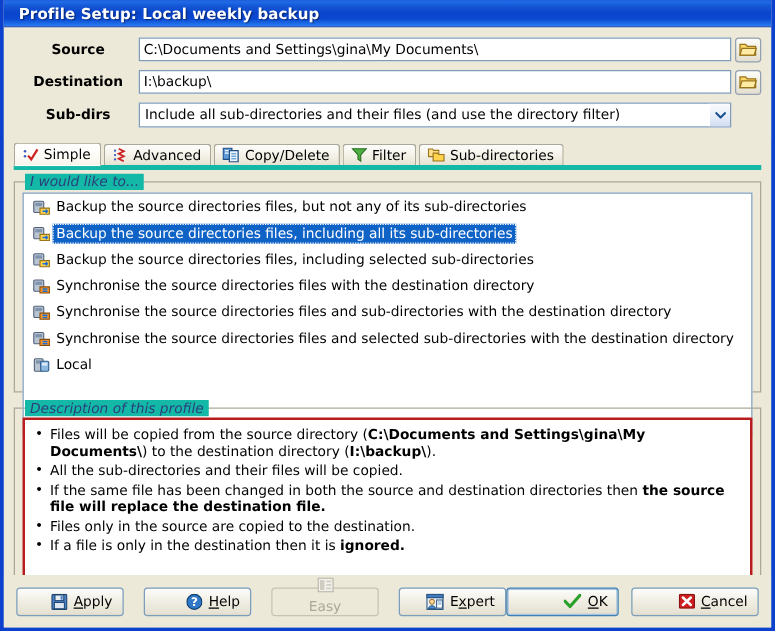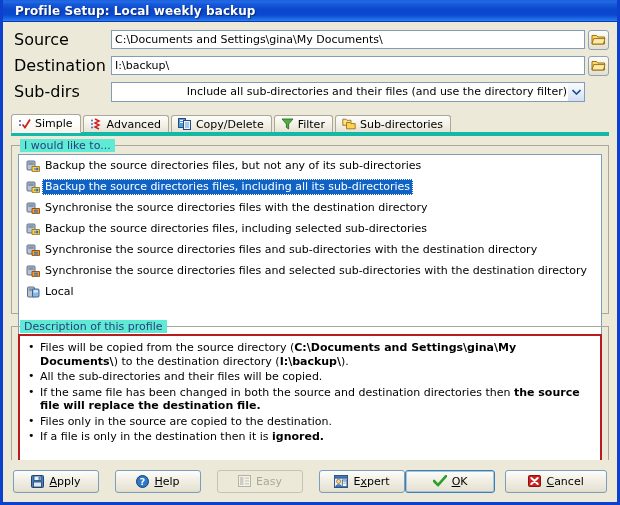--- a/index.html
+++ b/index.html
@@ -58,25 +58,26 @@
     background: #ece9d8;
   }
   .field-row {
     display: flex;
     align-items: center;
     height: 21px;
     margin-bottom: 5px;
   }
   .field-label {
     width: 100px;
-    font-weight: normal;
-    font-size: 16px;
+    font-weight: bold;
+    font-size: 11px;
     color: #000;
     padding-left: 3px;
     box-sizing: border-box;
+    text-align: center;
   }
   .text-input {
     flex: 1;
     height: 19px;
     box-sizing: border-box;
     border: 1px solid #7f9db9;
     background: #ffffff;
     font-family: "DejaVu Sans", "Liberation Sans", sans-serif;
     font-size: 11px;
     color: #000;
@@ -107,21 +108,20 @@
     display: flex;
     align-items: center;
   }
   .select-wrap .sel-text {
     padding-left: 4px;
     font-size: 11px;
     color: #000;
     flex: 1;
     white-space: nowrap;
     overflow: hidden;
-    text-align: right;
   }
   .select-arrow {
     width: 16px;
     height: 18px;
     margin-right: 0px;
     background: linear-gradient(to bottom, #fbfbfc 0%, #e9effa 50%, #d3def2 100%);
     border-left: 1px solid #ffffff;
     display: flex;
     align-items: center;
     justify-content: center;
@@ -170,23 +170,24 @@
     margin: 9px 8px 0 8px;
     border: 1px solid #aca899;
     background: transparent;
     box-sizing: border-box;
   }
   .groupbox > .legend {
     position: absolute;
     top: -7px;
     left: 8px;
     padding: 0 4px;
-    background: #5eead4;
+    background: #14b8a6;
     font-size: 11px;
     color: #2a3f7a;
+    font-style: italic;
   }
 
   
   #optionlist-wrap {
     margin: 8px 6px 6px 6px;
     border: 1px solid #7f9db9;
     background: #ffffff;
     height: 196px;
     overflow: hidden;
     box-sizing: border-box;
@@ -265,42 +266,42 @@
     background: #ece9d8;
   }
   .btn {
     height: 23px;
     min-width: 86px;
     border: 1px solid #7b9ebd;
     border-radius: 3px;
     background: linear-gradient(to bottom, #fdfdfc 0%, #f2f0e6 40%, #e6e2d3 92%, #ded9c8 100%);
     display: flex;
     align-items: center;
-    justify-content: center;
+    justify-content: flex-end;
     gap: 5px;
     font-size: 11px;
     color: #000;
     cursor: pointer;
     box-sizing: border-box;
     padding: 0 8px;
   }
   .btn .btn-label u { text-decoration: underline; }
   .btn.disabled {
     color: #aca899;
     border-color: #c6c3b6;
     background: #ece9d8;
     cursor: default;
   }
   .btn.default {
     border: 1px solid #3c7fb1;
     box-shadow: 0 0 0 1px #a7c5e3 inset;
   }
   #btn-apply { margin-right: 16px; }
   #btn-help  { margin-right: 16px; }
-  #btn-easy  { margin-right: 16px; }
+  #btn-easy  { margin-right: 16px; flex-direction: column; }
   #btn-ok    { margin-left: auto; margin-right: 10px; width: 92px; }
   #btn-cancel{ width: 104px; }
 
   .ico { display: inline-block; line-height: 0; }
 </style>
 </head>
 <body>
 
 <div id="window">
 
@@ -439,37 +440,37 @@
           </svg>
         </span>
         <span class="opt-label">Backup the source directories files, including all its sub-directories</span>
       </div>
 
       <div class="opt-row">
         <span class="opt-icon">
           <svg width="15" height="14" viewBox="0 0 15 14">
             <rect x="1" y="2" width="8" height="9" rx="1" fill="#b9c4d2" stroke="#54637a" stroke-width="0.9"></rect>
             <rect x="2.3" y="3.3" width="5.4" height="2.6" fill="#7f93ad"></rect>
+            <path d="M6 7.5 L13.5 7.5 L13.5 12.4 L6 12.4 Z" fill="#ffd34d" stroke="#9a7418" stroke-width="0.9"></path>
+            <path d="M8 10 L12 10 M10.6 8.6 L12 10 L10.6 11.4" fill="none" stroke="#1b6fd0" stroke-width="1.1"></path>
+          </svg>
+        </span>
+        <span class="opt-label">Backup the source directories files, including selected sub-directories</span>
+      </div>
+
+      <div class="opt-row">
+        <span class="opt-icon">
+          <svg width="15" height="14" viewBox="0 0 15 14">
+            <rect x="1" y="2" width="8" height="9" rx="1" fill="#b9c4d2" stroke="#54637a" stroke-width="0.9"></rect>
+            <rect x="2.3" y="3.3" width="5.4" height="2.6" fill="#7f93ad"></rect>
             <path d="M6 7.5 L13.5 7.5 L13.5 12.4 L6 12.4 Z" fill="#ff9a2e" stroke="#8a4d09" stroke-width="0.9"></path>
             <path d="M8 9.2 L12 9.2 M8 11 L12 11" fill="none" stroke="#1b6fd0" stroke-width="1.1"></path>
           </svg>
         </span>
         <span class="opt-label">Synchronise the source directories files with the destination directory</span>
-      </div>
-
-      <div class="opt-row">
-        <span class="opt-icon">
-          <svg width="15" height="14" viewBox="0 0 15 14">
-            <rect x="1" y="2" width="8" height="9" rx="1" fill="#b9c4d2" stroke="#54637a" stroke-width="0.9"></rect>
-            <rect x="2.3" y="3.3" width="5.4" height="2.6" fill="#7f93ad"></rect>
-            <path d="M6 7.5 L13.5 7.5 L13.5 12.4 L6 12.4 Z" fill="#ffd34d" stroke="#9a7418" stroke-width="0.9"></path>
-            <path d="M8 10 L12 10 M10.6 8.6 L12 10 L10.6 11.4" fill="none" stroke="#1b6fd0" stroke-width="1.1"></path>
-          </svg>
-        </span>
-        <span class="opt-label">Backup the source directories files, including selected sub-directories</span>
       </div>
 
       <div class="opt-row">
         <span class="opt-icon">
           <svg width="15" height="14" viewBox="0 0 15 14">
             <rect x="1" y="2" width="8" height="9" rx="1" fill="#b9c4d2" stroke="#54637a" stroke-width="0.9"></rect>
             <rect x="2.3" y="3.3" width="5.4" height="2.6" fill="#7f93ad"></rect>
             <path d="M6 7.5 L13.5 7.5 L13.5 12.4 L6 12.4 Z" fill="#ff9a2e" stroke="#8a4d09" stroke-width="0.9"></path>
             <path d="M8 9.2 L12 9.2 M8 11 L12 11" fill="none" stroke="#1b6fd0" stroke-width="1.1"></path>
           </svg>

